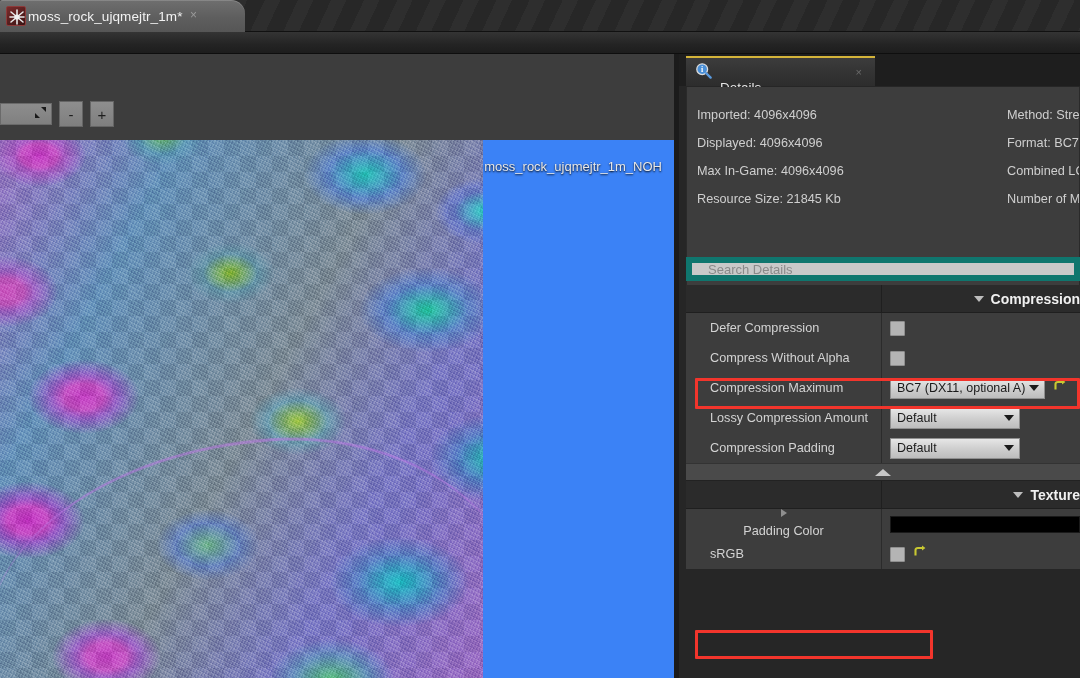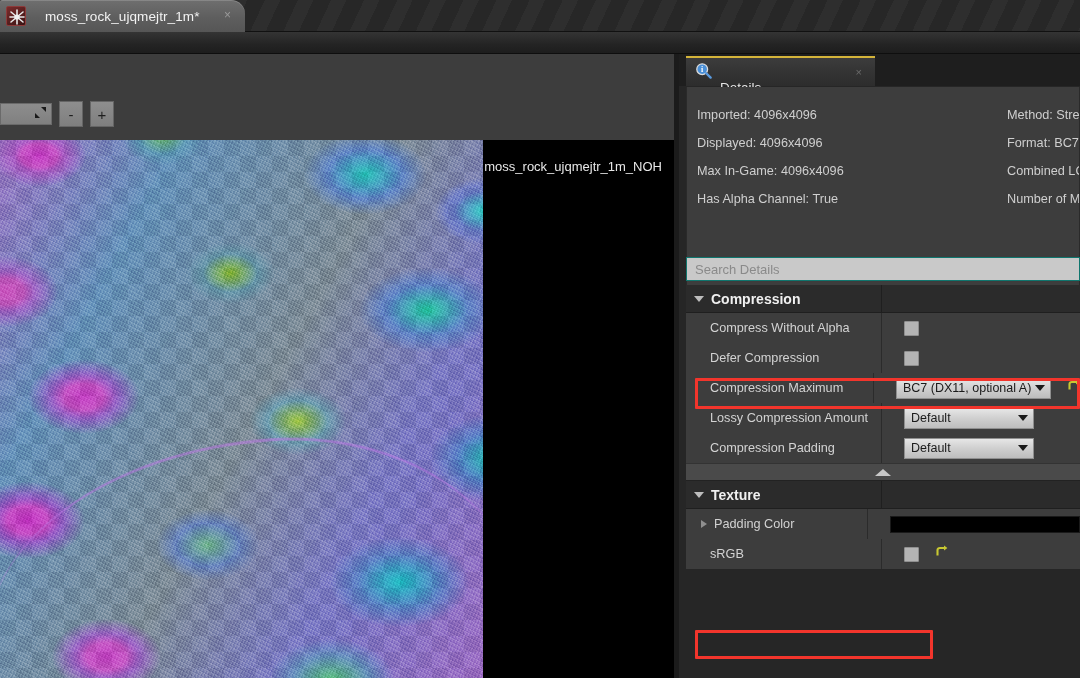--- a/index.html
+++ b/index.html
@@ -20,21 +20,21 @@
         #2e2e2e 0px, #2e2e2e 14px,
         #272727 14px, #272727 30px);
     border-bottom: 1px solid #111;
   }
   .tab {
     position: absolute; left: 0; top: 0; width: 245px; height: 32px;
     background: linear-gradient(180deg, #6f6f6f 0%, #5e5e5e 55%, #565656 100%);
     border-top-right-radius: 14px;
     border-top-left-radius: 2px;
     display: flex; align-items: center;
-    padding-left: 6px; gap: 19px;
+    padding-left: 6px; gap: 2px;
     box-shadow: inset 0 1px 0 rgba(255,255,255,.17);
   }
   .tab-icon {
     width: 20px; height: 20px; flex: 0 0 20px;
     border-radius: 2px;
     background: linear-gradient(145deg, #7a2b2b, #3a1414);
     border: 1px solid #8d3a3a;
     position: relative; overflow: hidden;
   }
   .tab-icon svg { position: absolute; left: 1px; top: 1px; }
@@ -76,21 +76,21 @@
     background: linear-gradient(180deg, #8e8e8e, #7f7f7f);
     border: 1px solid #656565;
     color: #1e1e1e; font-size: 15px;
     display: flex; align-items: center; justify-content: center;
     line-height: 1;
   }
 
   
   .viewport {
     position: absolute; left: 0; top: 86px; width: 674px; height: 538px;
-    background: #000000; overflow: hidden;
+    background: #3b82f6; overflow: hidden;
   }
   .tex-wrap {
     position: absolute; left: 0; top: 0; width: 483px; height: 538px;
     overflow: hidden;
   }
   .checker {
     position: absolute; inset: 0;
     background-image:
       linear-gradient(45deg, #6e6e6e 25%, transparent 25%, transparent 75%, #6e6e6e 75%),
       linear-gradient(45deg, #6e6e6e 25%, #4e4e4e 25%, #4e4e4e 75%, #6e6e6e 75%);
@@ -172,60 +172,61 @@
   .info-col.right { left: 320px; width: 200px; }
   .info-line {
     color: #cfcfcf; font-size: 12.7px; line-height: 28px; white-space: nowrap;
   }
 
   .search-row {
     position: absolute; left: 7px; top: 203px; width: 394px; height: 26px;
   }
   .search-box {
     width: 394px; height: 24px;
-    background: #c9c9c9; border: 1px solid #0f766e;
+    background: #c9c9c9; border: 6px solid #0f766e;
     color: #8a8a8a; font-size: 13px;
-    padding: 0 8px; outline: none;
+    padding: 0 16px; outline: none;
     font-family: "Liberation Sans", sans-serif;
   }
   .search-box::placeholder { color: #8a8a8a; }
 
   .proplist {
     position: absolute; left: 7px; top: 231px; width: 394px; height: 393px;
     overflow: hidden;
   }
   .cat-header {
     height: 28px; background: #2b2b2b;
     display: flex; align-items: center; gap: 7px;
     padding-left: 8px;
     border-bottom: 1px solid #1f1f1f;
     position: relative;
+    justify-content: flex-end;
   }
   .cat-header .colsplit {
     position: absolute; left: 195px; top: 0; width: 1px; height: 28px; background: #1f1f1f;
   }
   .cat-title { color: #f0f0f0; font-size: 14px; font-weight: bold; }
   .tri-down { width: 0; height: 0; border-left: 5px solid transparent;
               border-right: 5px solid transparent; border-top: 6px solid #bdbdbd; }
   .tri-right { width: 0; height: 0; border-top: 4.5px solid transparent;
                border-bottom: 4.5px solid transparent; border-left: 6px solid #8f8f8f; }
 
   .prop-row {
     position: relative; height: 30px; display: flex; align-items: center;
     background: #3d3d3d;
   }
   .prop-label {
     width: 195px; padding-left: 24px; color: #d3d3d3; font-size: 12.7px;
     white-space: nowrap; overflow: hidden;
     display: flex; align-items: center; gap: 7px; height: 30px;
   }
-  .prop-label.with-tri { padding-left: 15px; }
+  .prop-label.with-tri { padding-left: 0; flex-direction: column; }
   .prop-value {
     flex: 1; height: 30px; display: flex; align-items: center;
-    padding-left: 22px; border-left: 1px solid #2b2b2b; gap: 8px;
+    padding-left: 8px; border-left: 1px solid #2b2b2b;
   }
   .checkbox {
     width: 15px; height: 15px;
     background: #b4b4b4; border: 1px solid #8f8f8f;
     border-radius: 1px;
   }
   .combo {
     width: 130px; height: 21px;
     background: linear-gradient(180deg, #e6e6e6 0%, #cfcfcf 50%, #bdbdbd 100%);
     border: 1px solid #8f8f8f;
@@ -328,21 +329,21 @@
         <span class="details-tab-label">Details</span>
         <span class="details-tab-close">×</span>
       </div>
     </div>
 
     <div class="info-block">
       <div class="info-col left">
         <div class="info-line">Imported: 4096x4096</div>
         <div class="info-line">Displayed: 4096x4096</div>
         <div class="info-line">Max In-Game: 4096x4096</div>
-        <div class="info-line">Has Alpha Channel: True</div>
+        <div class="info-line">Resource Size: 21845 Kb</div>
       </div>
       <div class="info-col right">
         <div class="info-line">Method: Strea</div>
         <div class="info-line">Format: BC7</div>
         <div class="info-line">Combined LO</div>
         <div class="info-line">Number of Mi</div>
       </div>
     </div>
 
     <div class="search-row">
@@ -351,28 +352,28 @@
 
     <div class="proplist">
 
       <div class="cat-header">
         <span class="tri-down"></span>
         <span class="cat-title">Compression</span>
         <span class="colsplit"></span>
       </div>
 
       <div class="prop-row">
+        <div class="prop-label">Defer Compression</div>
+        <div class="prop-value">
+          <span class="checkbox"></span>
+        </div>
+      </div>
+
+      <div class="prop-row">
         <div class="prop-label">Compress Without Alpha</div>
-        <div class="prop-value">
-          <span class="checkbox"></span>
-        </div>
-      </div>
-
-      <div class="prop-row">
-        <div class="prop-label">Defer Compression</div>
         <div class="prop-value">
           <span class="checkbox"></span>
         </div>
       </div>
 
       <div class="prop-row">
         <div class="prop-label">Compression Maximum</div>
         <div class="prop-value">
           <span class="combo wide">
             <span>BC7 (DX11, optional A)</span>

